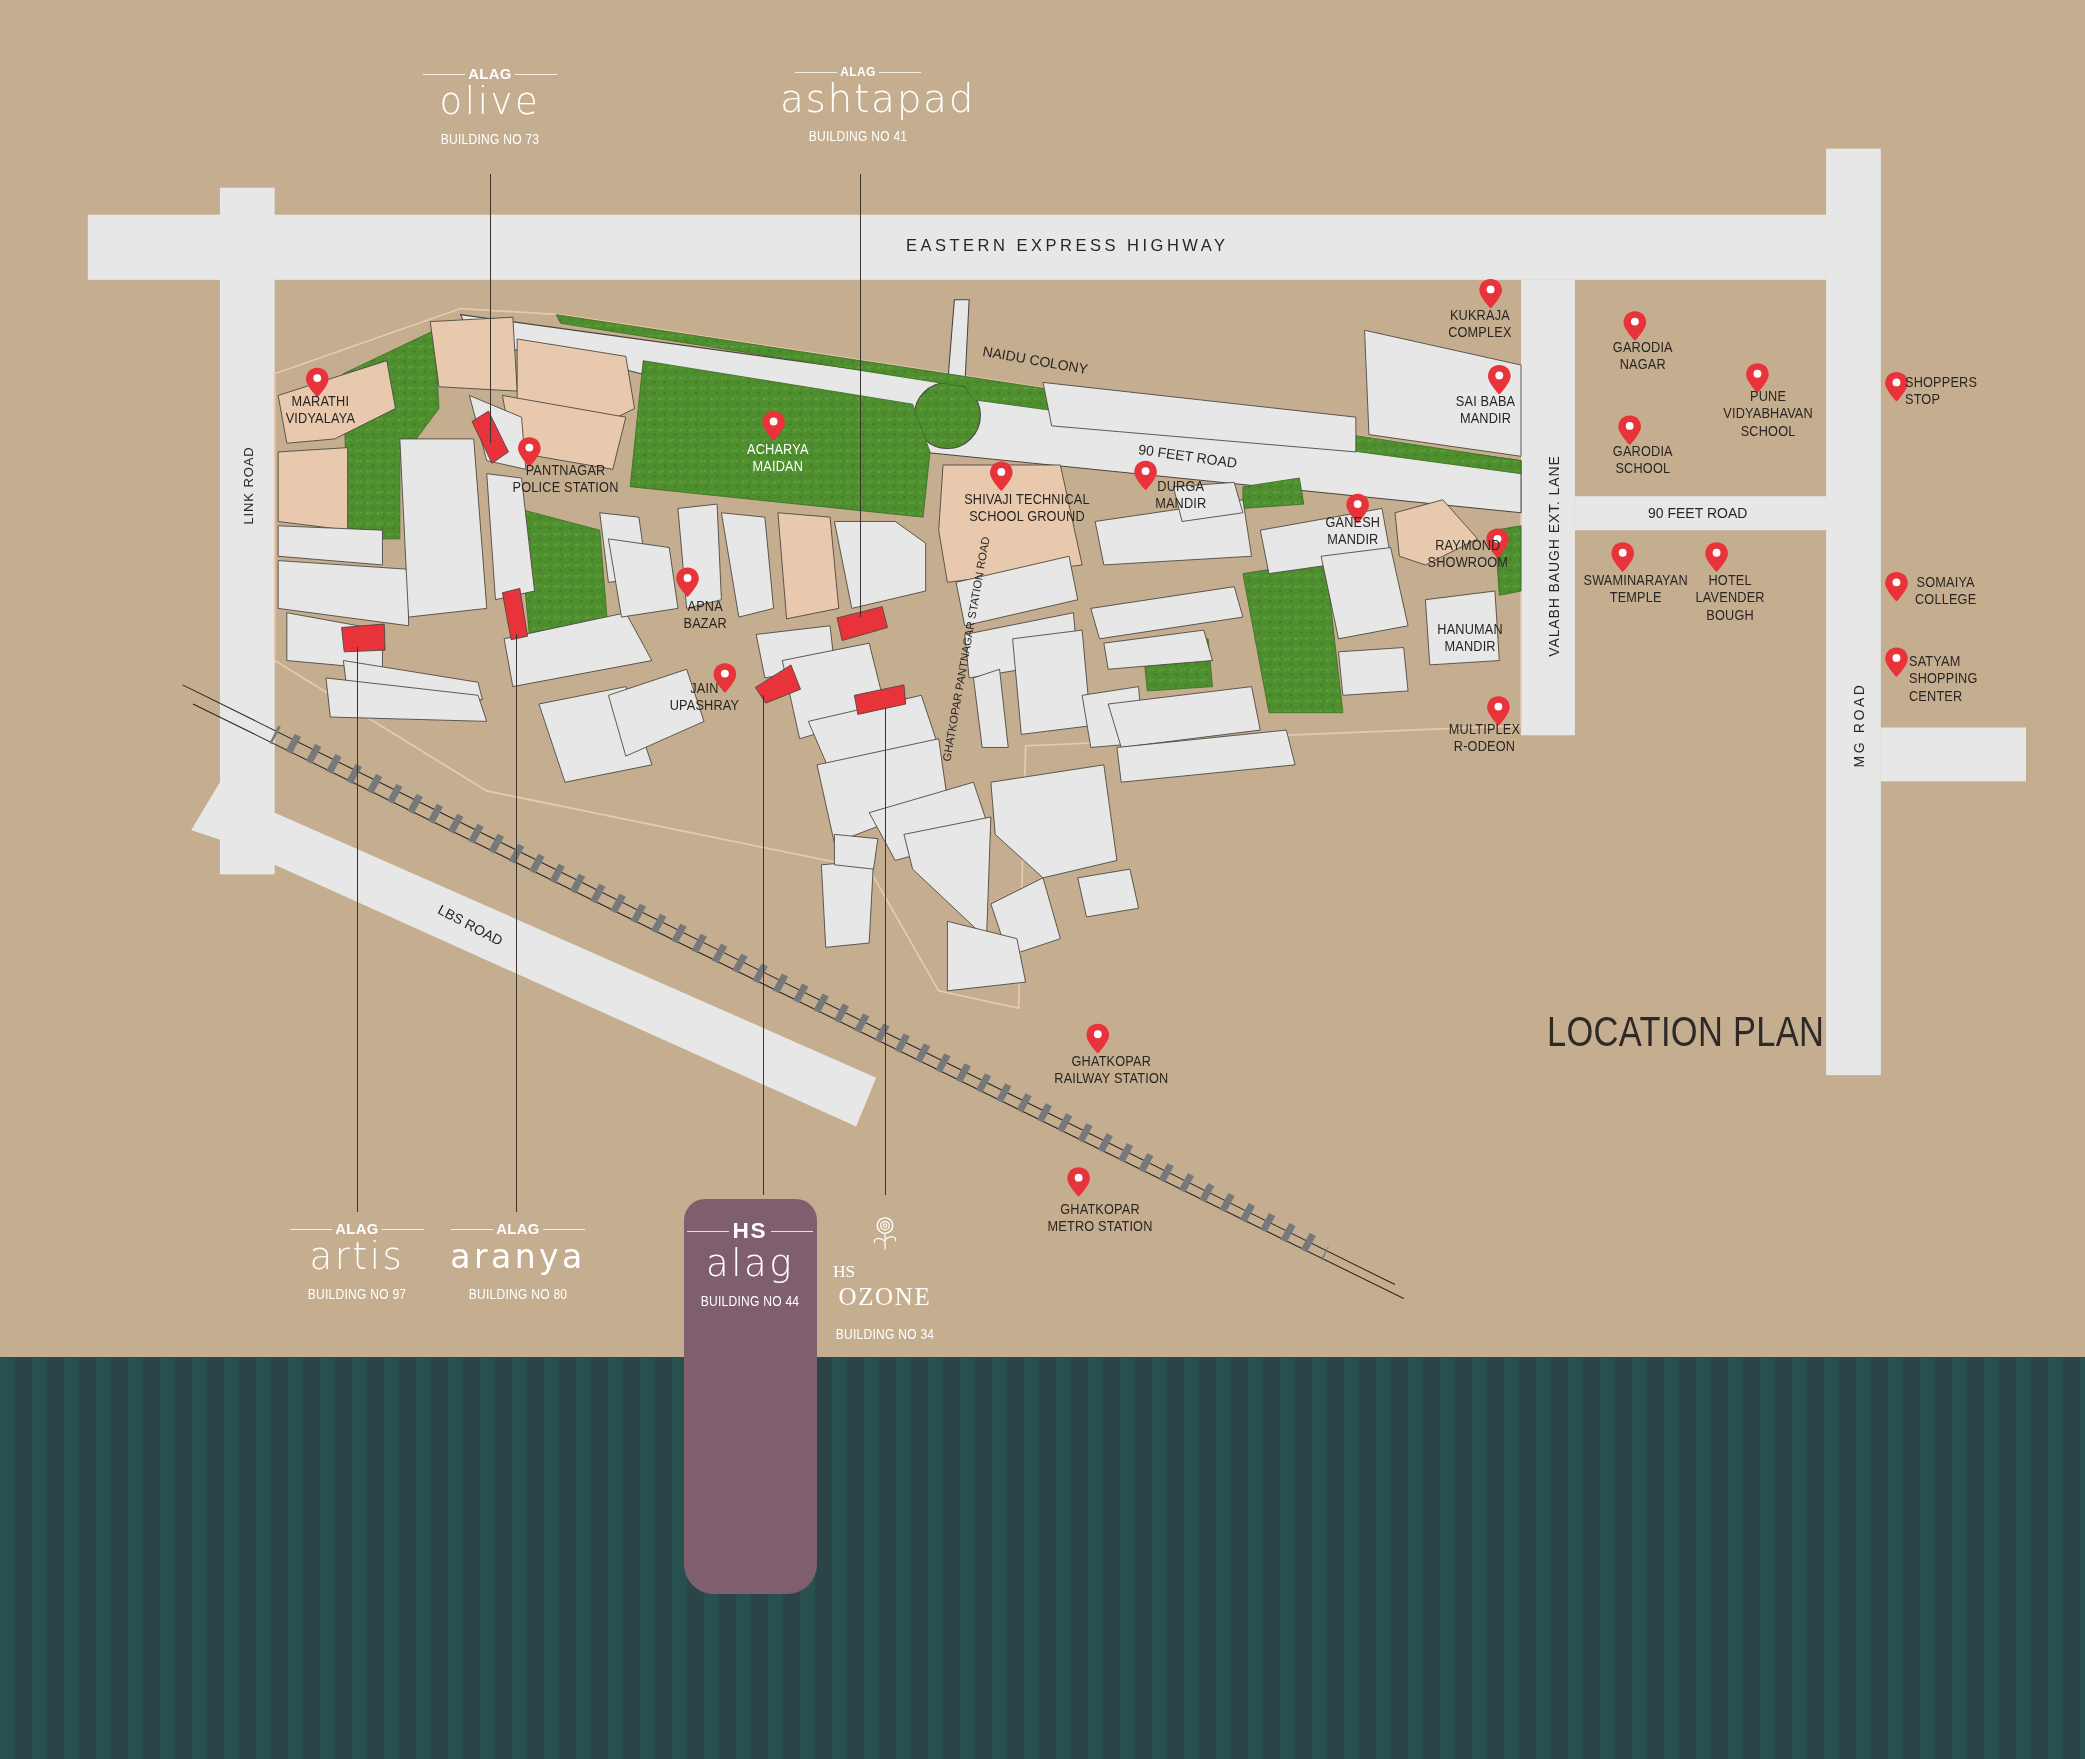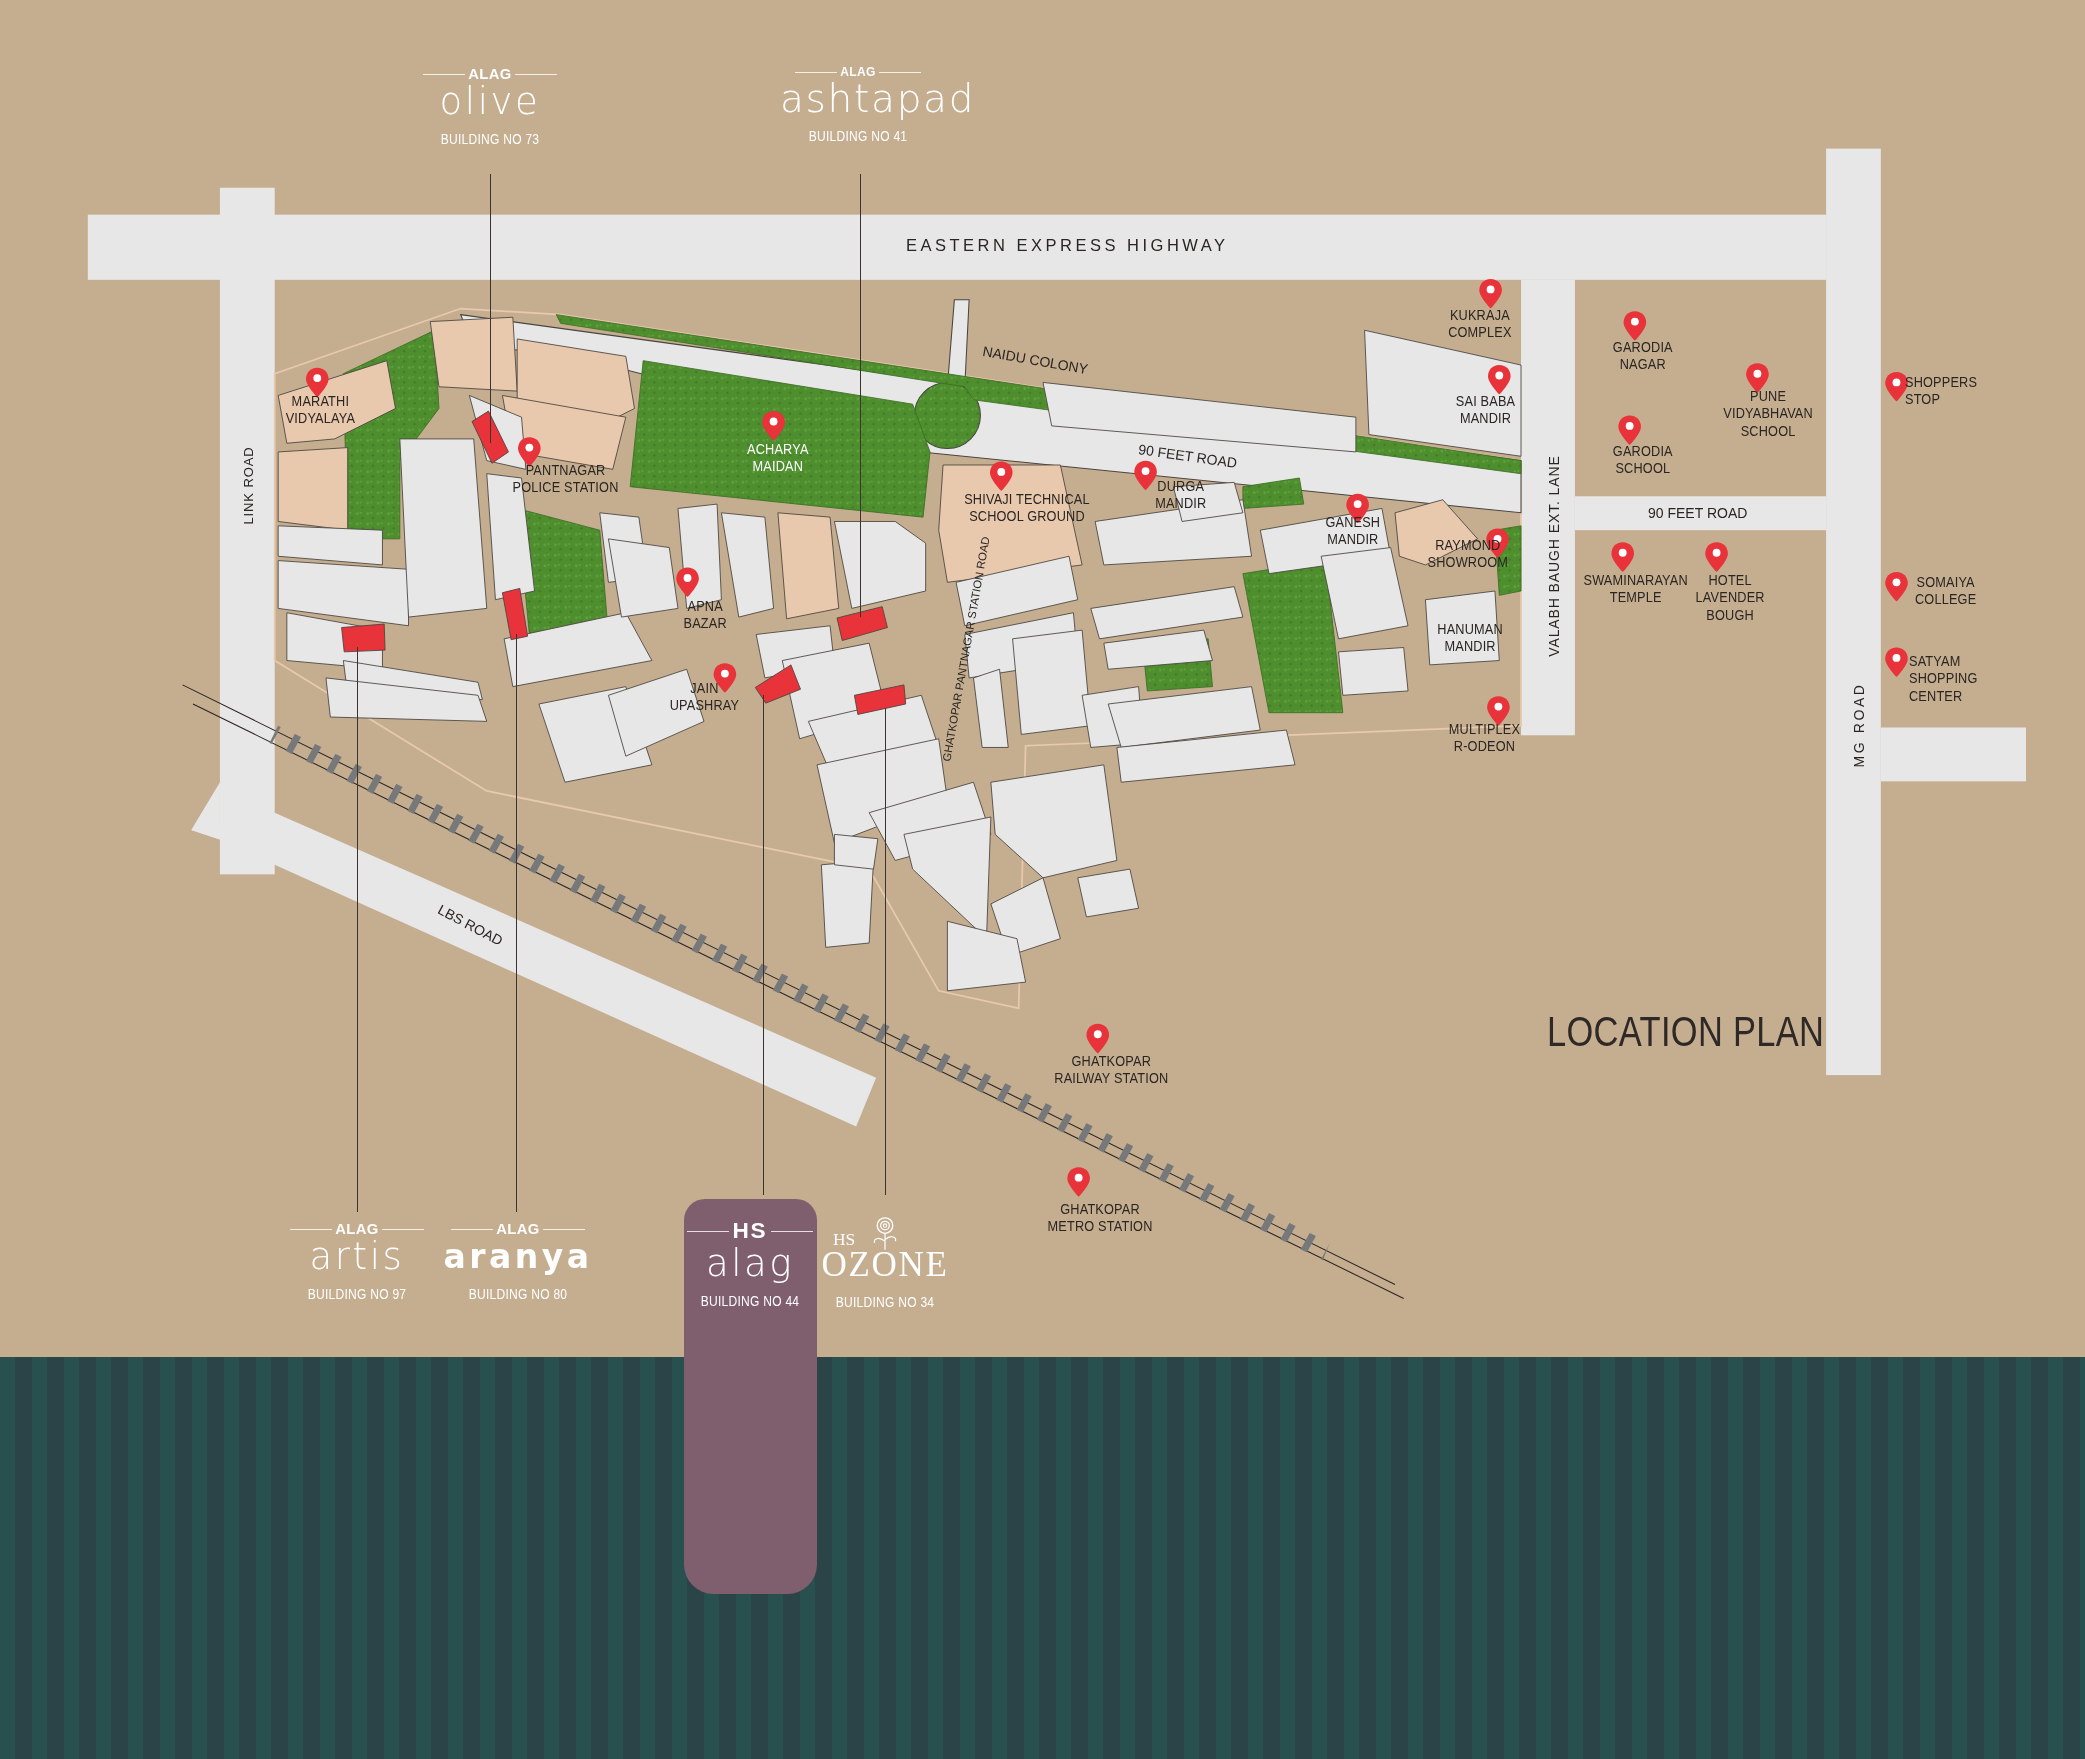--- a/index.html
+++ b/index.html
@@ -14,21 +14,21 @@
   .road-lbl{position:absolute;color:#2a2522;font-size:15.6px;letter-spacing:0.9px;white-space:nowrap;}
   .hwy{font-size:16.5px;letter-spacing:3.5px;text-align:right;}
   .rot{transform-origin:center center;}
   .title{position:absolute;left:1547px;top:1008px;font-size:42px;color:#2e2926;transform:scaleX(0.82);transform-origin:left top;letter-spacing:0.4px;}
   .brand{position:absolute;width:156px;text-align:center;color:#fff;}
   .brand .top{font-size:14.8px;font-weight:bold;letter-spacing:0.4px;position:relative;display:inline-block;}
   .brand .top:before,.brand .top:after{content:"";position:absolute;top:50%;width:42px;height:0.9px;background:rgba(255,255,255,0.8);}
   .brand .top:before{right:100%;margin-right:3.5px;}
   .brand .top:after{left:100%;margin-left:3.5px;}
   .brand .name{font-size:37px;line-height:40px;letter-spacing:2.6px;font-family:"DejaVu Sans",sans-serif;font-weight:300;}
-  .brand .name.bold{font-weight:bold;letter-spacing:3.5px;font-size:33px;}
+  .brand .name.bold{font-weight:normal;letter-spacing:3.5px;font-size:33px;}
   .brand .name.serif{font-family:"Liberation Serif",serif;letter-spacing:1.7px;}
   .brand .bno{font-size:14px;margin-top:8.7px;transform:scaleX(0.86);letter-spacing:0.3px;}
   .vline{position:absolute;width:1.3px;background:#3a3330;}
 </style>
 </head>
 <body>
 
 <svg id="map" viewBox="0 0 2400 2025" xmlns="http://www.w3.org/2000/svg">
   <defs>
     <pattern id="grass" width="12" height="12" patternUnits="userSpaceOnUse">
@@ -321,17 +321,17 @@
 </div>
 <div class="brand" style="left:807px;top:1215px;">
   <svg width="38" height="35" viewBox="0 0 44 40" style="display:block;margin:0 auto -5.2px;">
     <circle cx="22" cy="12" r="9" fill="none" stroke="#fff" stroke-width="1.6"></circle>
     <circle cx="22" cy="12" r="5" fill="none" stroke="#fff" stroke-width="1.4"></circle>
     <circle cx="22" cy="12" r="2" fill="none" stroke="#fff" stroke-width="1.2"></circle>
     <path d="M22 21 L22 40 M22 30 C14 24 8 28 10 32 M22 28 C30 22 36 26 34 30" fill="none" stroke="#fff" stroke-width="1.4"></path>
   </svg>
   <div style="position:relative;">
     <span style="position:absolute;left:26px;top:-15.6px;font-family:'Liberation Serif',serif;font-size:17.4px;">HS</span>
-    <div class="name serif" style="font-size:35px;">OZONE</div>
+    <div class="name serif" style="font-size:25px;margin-top:32px;">OZONE</div>
   </div>
   <div class="bno">BUILDING NO 34</div>
 </div>
 
 
 </body></html>

